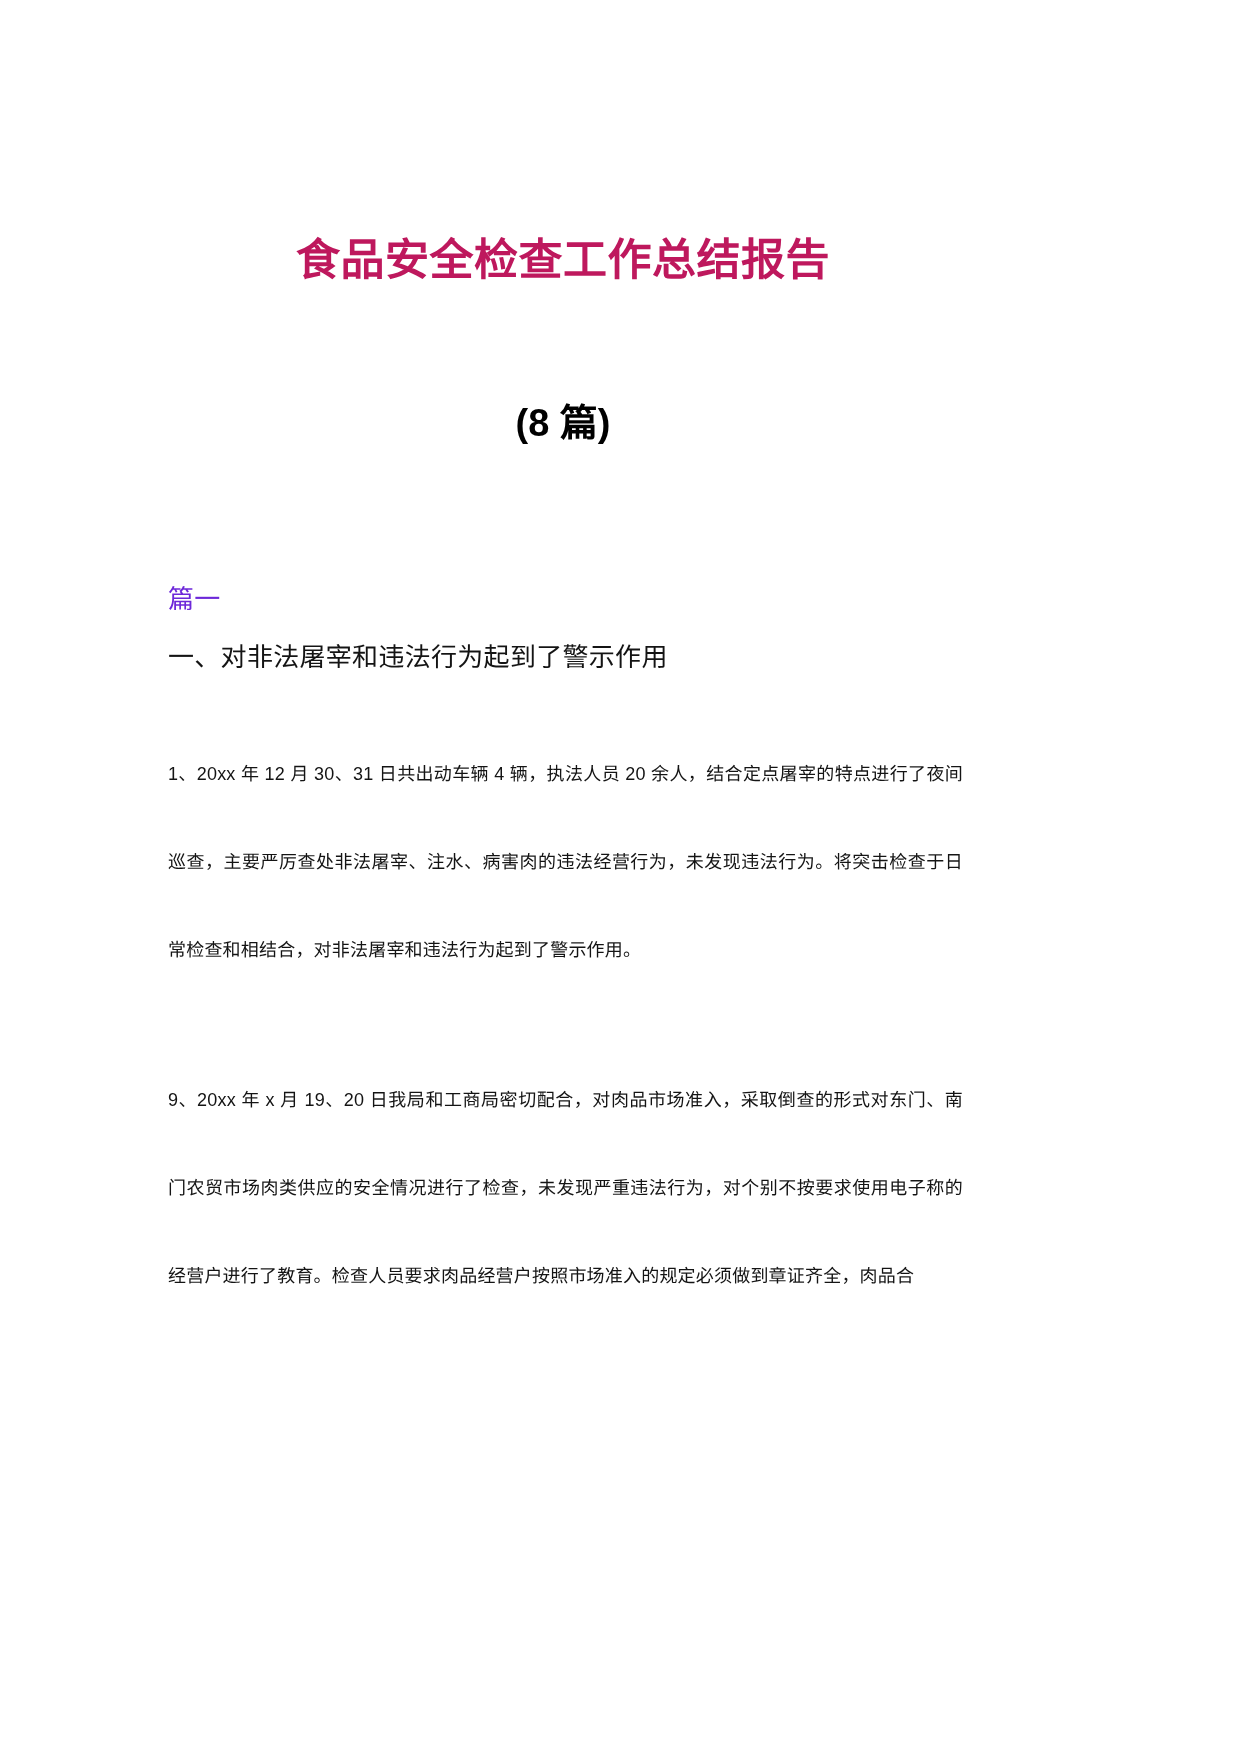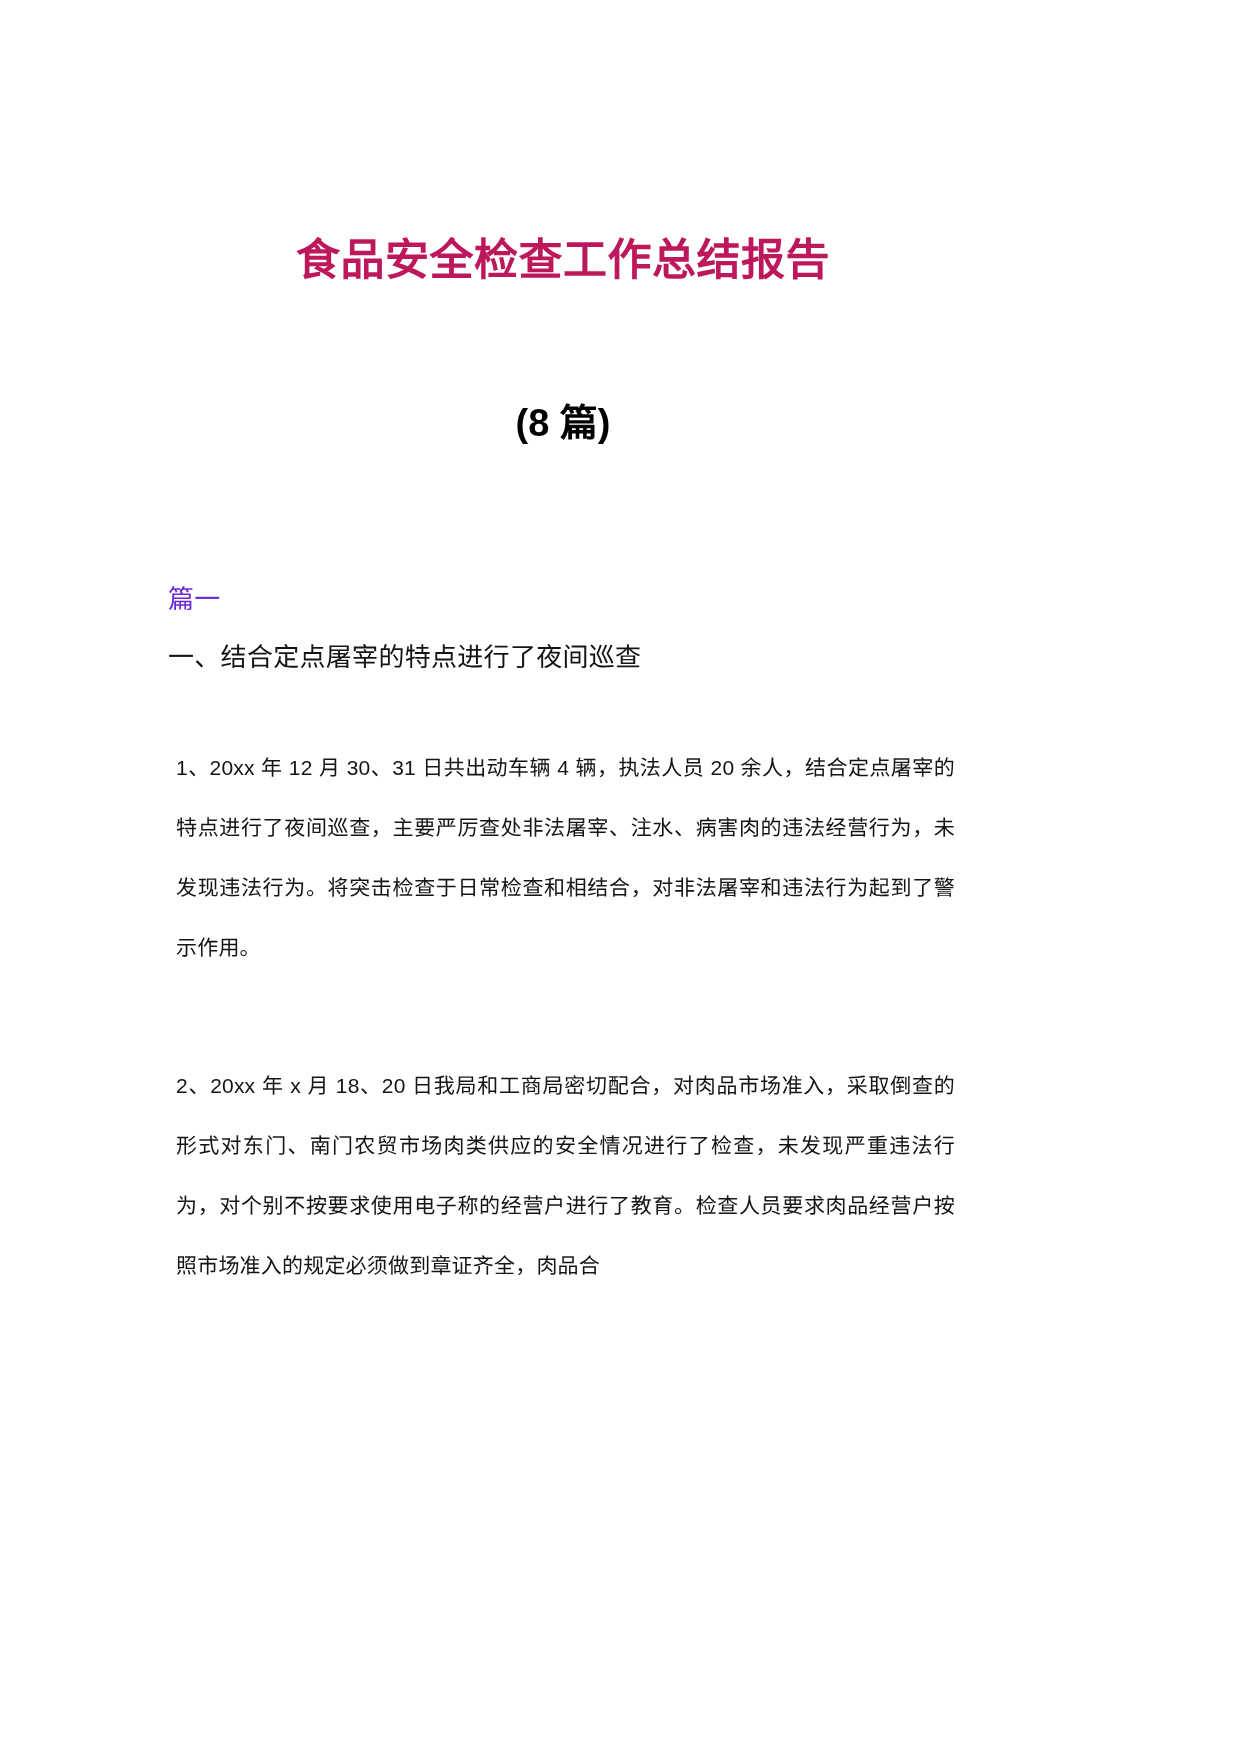--- a/index.html
+++ b/index.html
@@ -88,28 +88,28 @@
 
   .section-heading {
     font-size: 26px;
     line-height: 58px;
     font-weight: 400;
     color: #141414;
     letter-spacing: 0.3px;
   }
 
   .para {
-    font-size: 21px;
-    line-height: 60px;
+    font-size: 18px;
+    line-height: 88px;
     font-weight: 400;
     color: #141414;
     text-align: justify;
     text-justify: inter-ideograph;
     letter-spacing: 0.2px;
-    margin: 8px;
+    margin: 0;
   }
   .gap-md { height: 44px; }
   .gap-lg { height: 62px; }
 
   .clip-bottom {
     position: absolute;
     left: 0;
     right: 0;
     bottom: 0;
     height: 2px;
@@ -128,28 +128,28 @@
     </div>
 
     <div class="subtitle-wrap">
       <div class="doc-subtitle">(8 篇)</div>
     </div>
 
     <div class="body-block">
 
       <div class="line-heading">篇一</div>
 
-      <div class="section-heading">一、结合定点屠宰的特点进行了夜间巡查</div>
+      <div class="section-heading">一、对非法屠宰和违法行为起到了警示作用</div>
 
       <div class="gap-md"></div>
 
       <p class="para">1、20xx 年 12 月 30、31 日共出动车辆 4 辆，执法人员 20 余人，结合定点屠宰的特点进行了夜间巡查，主要严厉查处非法屠宰、注水、病害肉的违法经营行为，未发现违法行为。将突击检查于日常检查和相结合，对非法屠宰和违法行为起到了警示作用。</p>
 
       <div class="gap-lg"></div>
 
-      <p class="para">2、20xx 年 x 月 18、20 日我局和工商局密切配合，对肉品市场准入，采取倒查的形式对东门、南门农贸市场肉类供应的安全情况进行了检查，未发现严重违法行为，对个别不按要求使用电子称的经营户进行了教育。检查人员要求肉品经营户按照市场准入的规定必须做到章证齐全，肉品合</p>
+      <p class="para">9、20xx 年 x 月 19、20 日我局和工商局密切配合，对肉品市场准入，采取倒查的形式对东门、南门农贸市场肉类供应的安全情况进行了检查，未发现严重违法行为，对个别不按要求使用电子称的经营户进行了教育。检查人员要求肉品经营户按照市场准入的规定必须做到章证齐全，肉品合</p>
 
     </div>
 
   </div>
 
   <div class="clip-bottom"></div>
 </div>
 
 </body></html>

